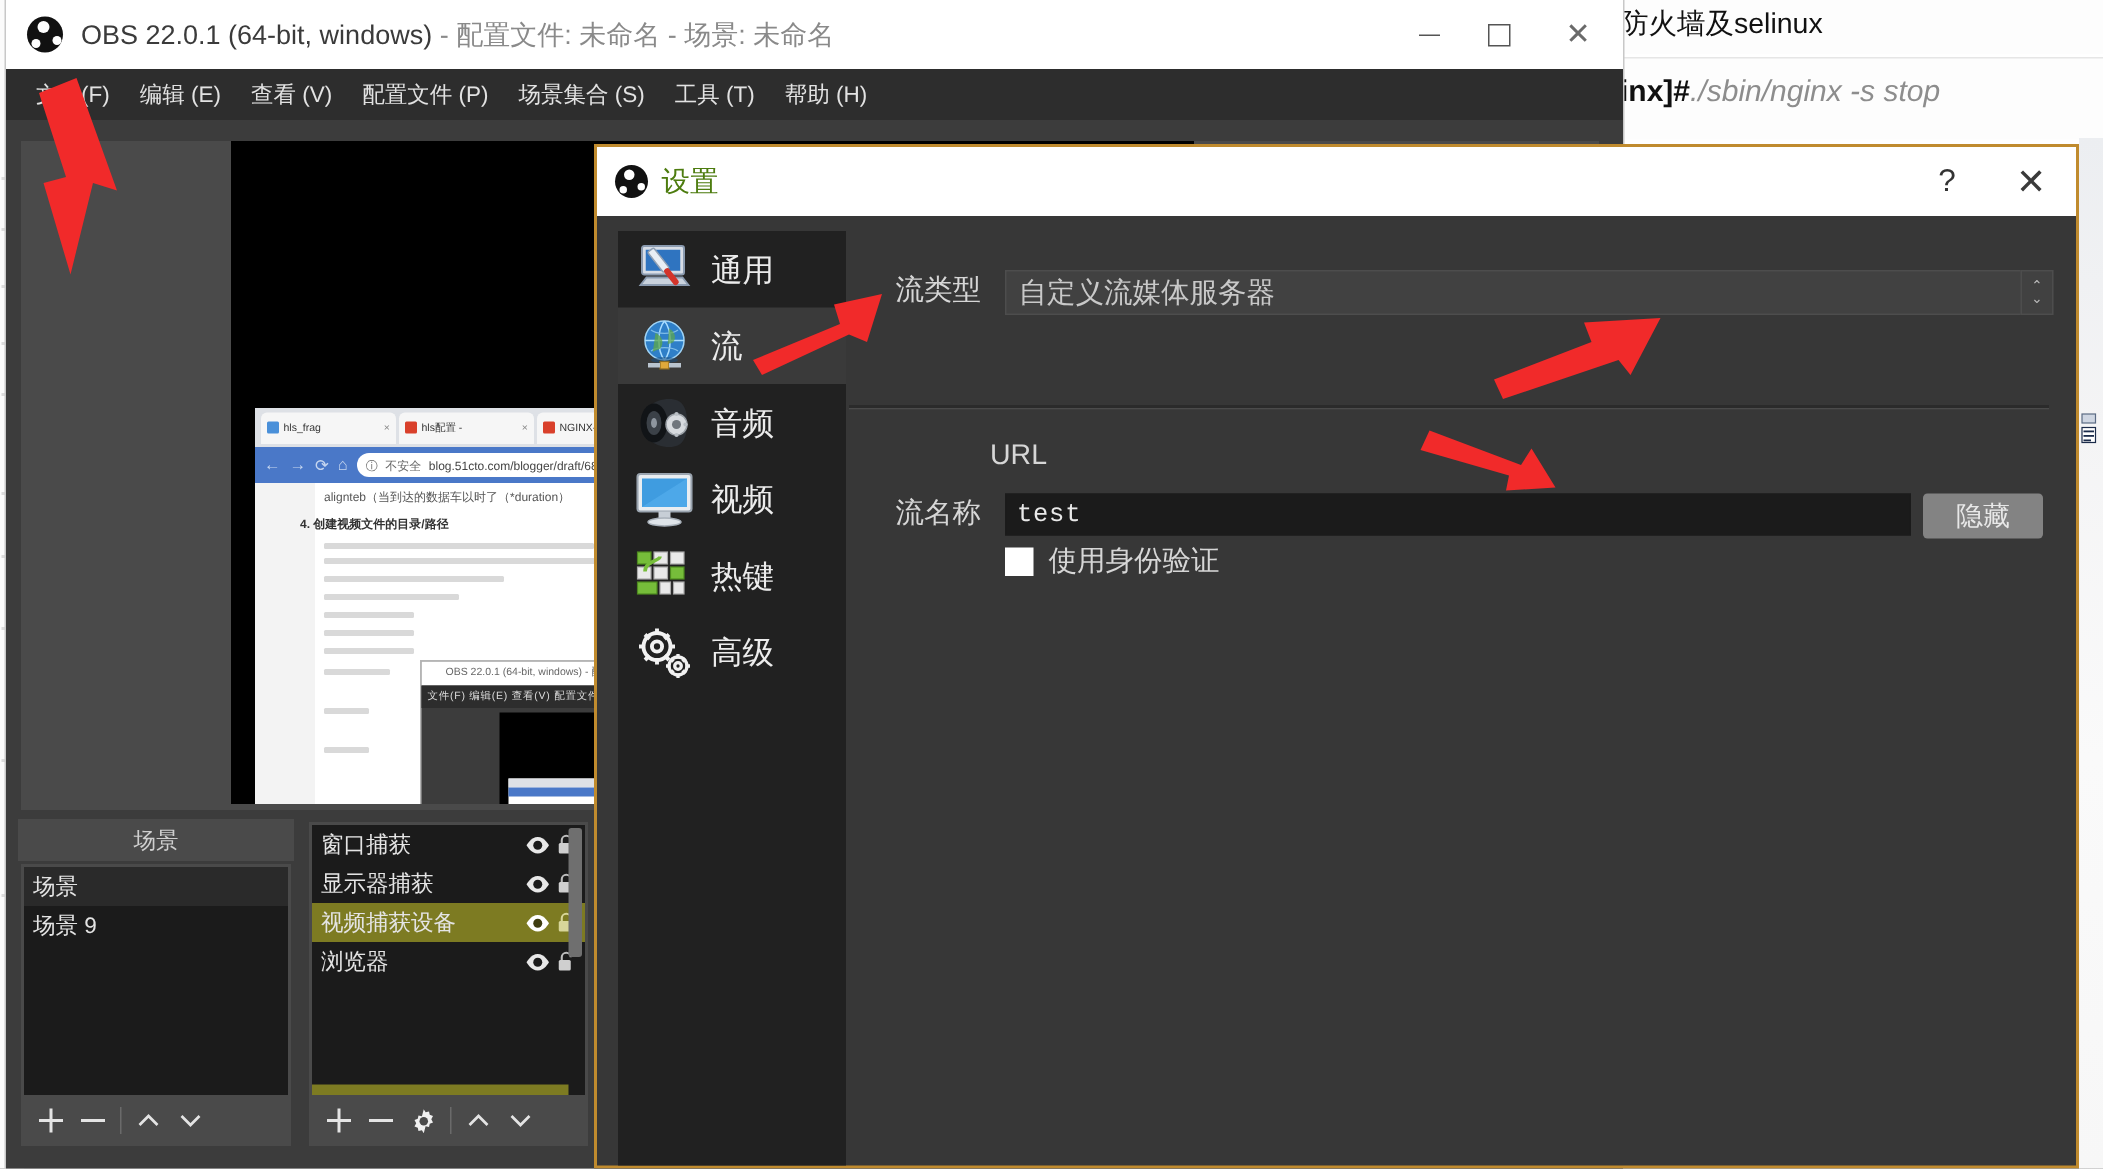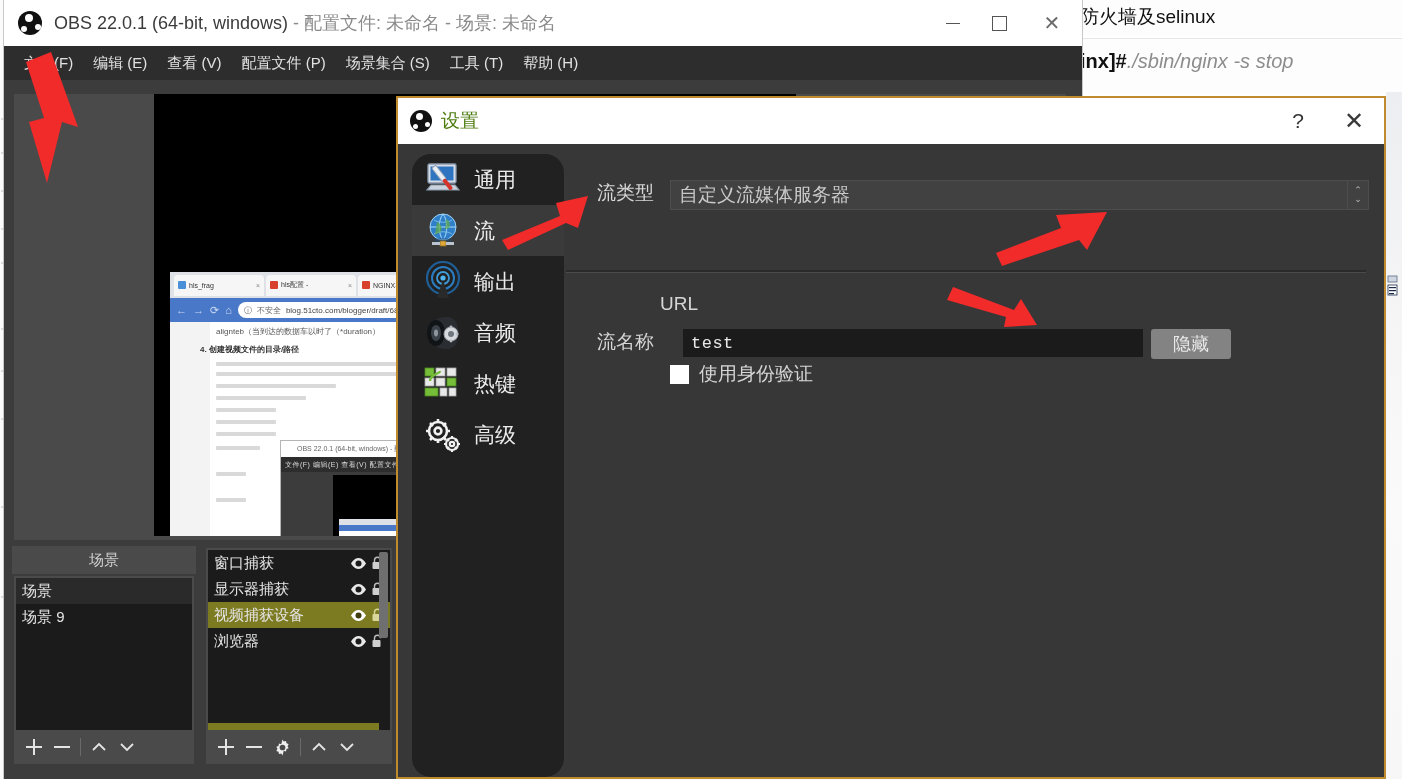--- a/index.html
+++ b/index.html
@@ -233,21 +233,21 @@
     border-radius:50%; background:#fff;
     box-shadow:-4px 10px 0 -1px #fff, 8px 8px 0 -1px #fff;
   }
   .sd-title-text { font-size:19px; color:#4d7c0f; flex:1 1 auto; }
   .sd-help { width:52px; height:46px; display:flex; align-items:center; justify-content:center;
     font-size:21px; color:#333; }
   .sd-close { width:60px; height:46px; display:flex; align-items:center; justify-content:center;
     font-size:24px; color:#3a3a3a; font-weight:300; }
 
   .sd-nav {
-    position:absolute; left:14px; top:56px; width:152px; height:623px; background:#212121;border-radius:19px;
+    position:absolute; left:14px; top:56px; width:152px; height:623px; background:#212121;
   }
   .nav-item {
     height:51px; display:flex; align-items:center; gap:10px; padding-left:10px;
     box-sizing:border-box; color:#ececec; font-size:21px;
   }
   .nav-item.selected { background:#3a3a3a; }
   .nav-ico { width:42px; height:42px; flex:0 0 auto; }
 
   .sd-content {
     position:absolute; left:166px; top:56px; right:0; bottom:0;
@@ -608,46 +608,46 @@
           <path d="M15 12c3 1 6 5 4 9-1 3-6 2-6 5" fill="#5fa848" opacity="0.75"></path>
           <path d="M24 9c4 2 5 6 3 9-2 2-5 0-4 3" fill="#5fa848" opacity="0.7"></path>
           <ellipse cx="21" cy="30" rx="9" ry="2" fill="#1a4f80" opacity="0.55"></ellipse>
           <rect x="18" y="31" width="6" height="5" fill="#e0a93a" stroke="#8a6a20" stroke-width="0.8"></rect>
           <rect x="10" y="32" width="8" height="3" fill="#b9c4cf"></rect>
           <rect x="24" y="32" width="8" height="3" fill="#b9c4cf"></rect>
         </svg>
         <span>流</span>
       </div>
 
-      <div class="nav-item">
-        <svg class="nav-ico" viewBox="0 0 42 42">
-          <circle cx="21" cy="17" r="16" fill="none" stroke="#1f5e96" stroke-width="2.2"></circle>
-          <circle cx="21" cy="17" r="11" fill="none" stroke="#2b7cc0" stroke-width="2"></circle>
-          <circle cx="21" cy="17" r="6" fill="none" stroke="#3f9ad8" stroke-width="1.8"></circle>
-          <circle cx="21" cy="17" r="2.6" fill="#4fb6f0"></circle>
-          <path d="M21 19 L15 37 L27 37 Z" fill="#2a2a2a"></path>
-        </svg>
-        <span>输出</span>
-      </div>
 
       <div class="nav-item">
         <svg class="nav-ico" viewBox="0 0 42 42">
           <path d="M6 21c0-9 8-16 18-16s12 7 12 16-2 16-12 16S6 30 6 21z" fill="#2a2e33"></path>
           <ellipse cx="14" cy="21" rx="9" ry="13" fill="#111417"></ellipse>
           <ellipse cx="14" cy="21" rx="5" ry="8" fill="#3b4148"></ellipse>
           <ellipse cx="14" cy="21" rx="2" ry="3.4" fill="#8e969f"></ellipse>
           <circle cx="29" cy="22" r="7" fill="#d7dbdf" stroke="#9aa0a6" stroke-width="1"></circle>
           <circle cx="29" cy="22" r="3" fill="#6f767d"></circle>
           <circle cx="29" cy="15" r="1.4" fill="#b9bfc5"></circle>
           <circle cx="35" cy="22" r="1.4" fill="#b9bfc5"></circle>
           <circle cx="29" cy="29" r="1.4" fill="#b9bfc5"></circle>
         </svg>
         <span>音频</span>
       </div>
 
+      <div class="nav-item">
+        <svg class="nav-ico" viewBox="0 0 42 42">
+          <rect x="3" y="4" width="36" height="25" rx="2" fill="#e9edf1" stroke="#9aa4af" stroke-width="1.4"></rect>
+          <rect x="6" y="7" width="30" height="19" fill="#3f9ce0"></rect>
+          <path d="M6 26 L36 7 L36 26 Z" fill="#59b3f0" opacity="0.55"></path>
+          <rect x="17" y="29" width="8" height="5" fill="#c7ced6"></rect>
+          <ellipse cx="21" cy="36" rx="11" ry="2.6" fill="#dfe4e9" stroke="#a8b0b9" stroke-width="1"></ellipse>
+        </svg>
+        <span>视频</span>
+      </div>
 
       <div class="nav-item">
         <svg class="nav-ico" viewBox="0 0 42 42">
           <rect x="3" y="5" width="9" height="8" fill="#76bd3a" stroke="#4e8a1f" stroke-width="0.8"></rect>
           <rect x="14" y="5" width="9" height="8" fill="#e9e9e9" stroke="#a9a9a9" stroke-width="0.8"></rect>
           <rect x="25" y="5" width="9" height="8" fill="#e9e9e9" stroke="#a9a9a9" stroke-width="0.8"></rect>
           <rect x="3" y="15" width="9" height="8" fill="#e9e9e9" stroke="#a9a9a9" stroke-width="0.8"></rect>
           <rect x="14" y="15" width="9" height="8" fill="#e9e9e9" stroke="#a9a9a9" stroke-width="0.8"></rect>
           <rect x="25" y="15" width="9" height="8" fill="#76bd3a" stroke="#4e8a1f" stroke-width="0.8"></rect>
           <rect x="3" y="25" width="13" height="8" fill="#76bd3a" stroke="#4e8a1f" stroke-width="0.8"></rect>
@@ -693,21 +693,21 @@
       </div>
 
       <div class="hr" style="left:2px; top:116px; width:800px;"></div>
 
       <div class="row" style="left:0px; top:139px;">
         <div class="field-label" style="width:90px;padding-left:44px;">URL</div>
       </div>
 
       <div class="row" style="left:0px; top:175px;">
         <div class="field-label" style="width:90px;">流名称</div>
-        <div class="textinput" style="width:460px; margin-left:29px;">
+        <div class="textinput" style="width:604px; margin-left:16px;">
           <span>test</span>
         </div>
         <div class="btn-hide" style="width:80px; margin-left:8px;">隐藏</div>
       </div>
 
       <div class="row checkbox-row" style="left:106px; top:207px;">
         <span class="cb-box"></span>
         <span class="cb-label">使用身份验证</span>
       </div>
     </div>

